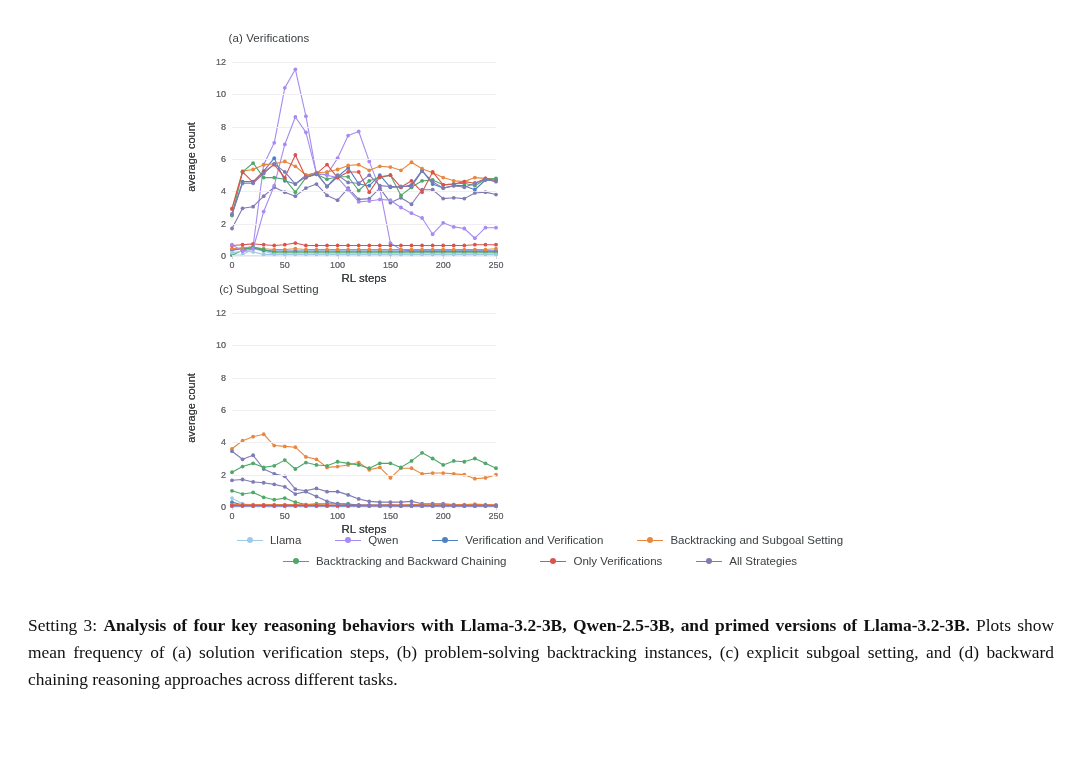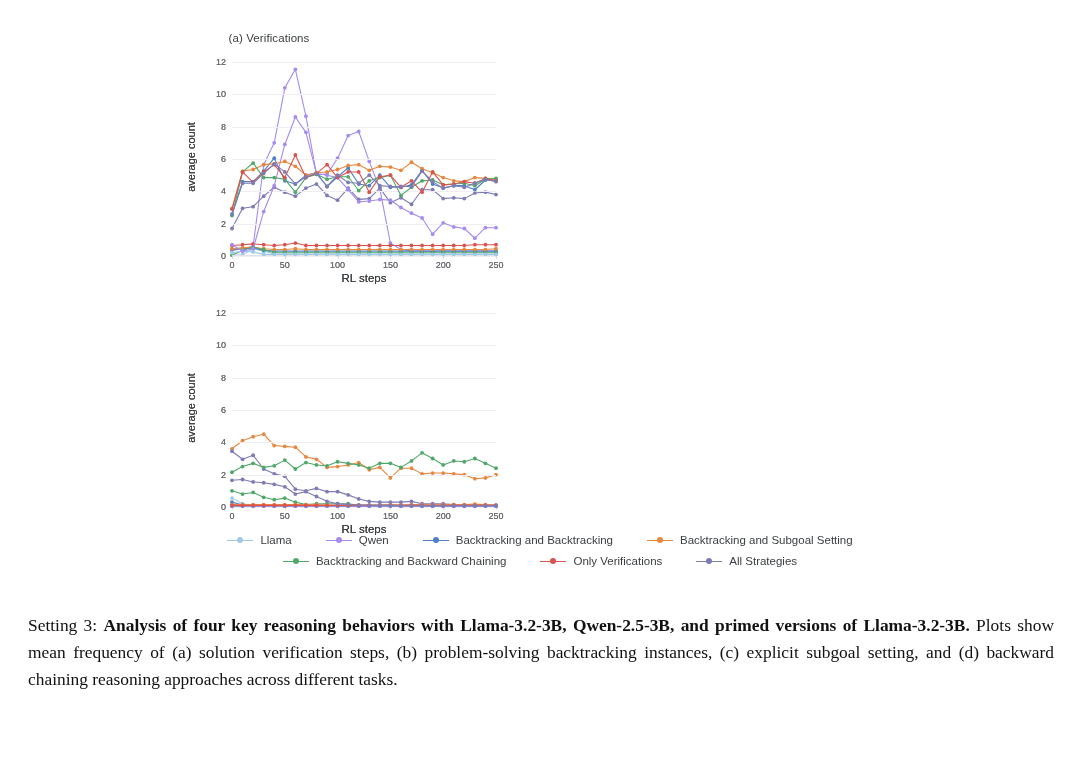--- a/index.html
+++ b/index.html
@@ -546,20 +546,21 @@
               <circle cx="242.88" cy="121.25" r="1.9" fill="#7e7bb5"></circle>
               <circle cx="253.44" cy="117.21" r="1.9" fill="#7e7bb5"></circle>
               <circle cx="264.00" cy="119.63" r="1.9" fill="#7e7bb5"></circle>
             </g>
           </svg>
           <div class="xlabel" style="left: 0px; top: 210px;">RL steps</div>
         </div>
         <div class="ylabel" style="left: 136px; top: 151px; width: 110px; text-align: center;">average count</div>
       </div>
       <div class="panel" style="left: 0px; top: 0px; width: 1080px; height: 530px;">
+        <div class="panel-title" style="left: 42px; top: 283px; width: 454px;">(c) Subgoal Setting</div>
         <div class="plot-box" style="left: 232px; top: 313px; width: 264px; height: 194px;">
           <div class="gridline" style="top: 194px;"></div>
           <div class="ytick" style="top: 194px;">0</div>
           <div class="gridline" style="top: 161.667px;"></div>
           <div class="ytick" style="top: 161.667px;">2</div>
           <div class="gridline" style="top: 129.333px;"></div>
           <div class="ytick" style="top: 129.333px;">4</div>
           <div class="gridline" style="top: 97px;"></div>
           <div class="ytick" style="top: 97px;">6</div>
           <div class="gridline" style="top: 64.6667px;"></div>
@@ -1044,21 +1045,21 @@
             <span class="lm-line" style="background: rgb(167, 139, 240);"></span>
             <span class="lm-dot" style="background: rgb(167, 139, 240);"></span>
           </span>
           <span class="legend-label">Qwen</span>
         </div>
         <div class="legend-item">
           <span class="legend-mark">
             <span class="lm-line" style="background: rgb(79, 127, 196);"></span>
             <span class="lm-dot" style="background: rgb(79, 127, 196);"></span>
           </span>
-          <span class="legend-label">Backtracking and Backtracking</span>
+          <span class="legend-label">Verification and Verification</span>
         </div>
         <div class="legend-item">
           <span class="legend-mark">
             <span class="lm-line" style="background: rgb(232, 136, 63);"></span>
             <span class="lm-dot" style="background: rgb(232, 136, 63);"></span>
           </span>
           <span class="legend-label">Backtracking and Subgoal Setting</span>
         </div>
       </div>
       <div class="legend-row">

